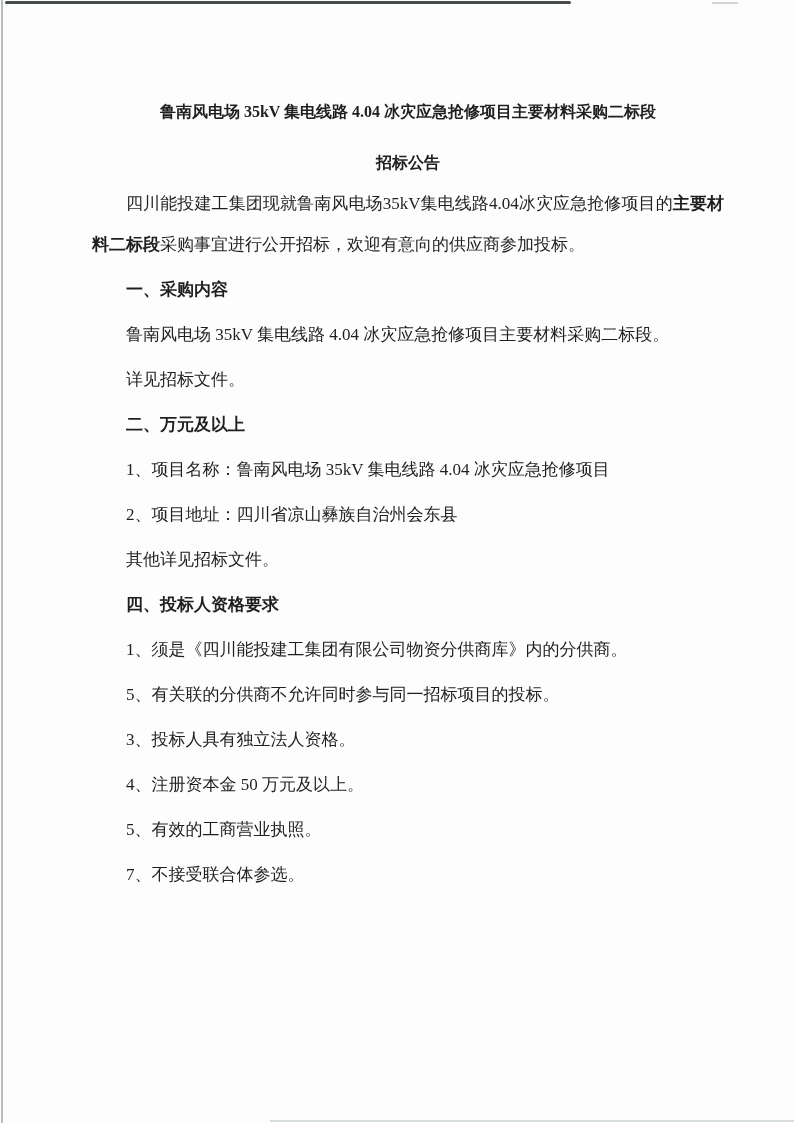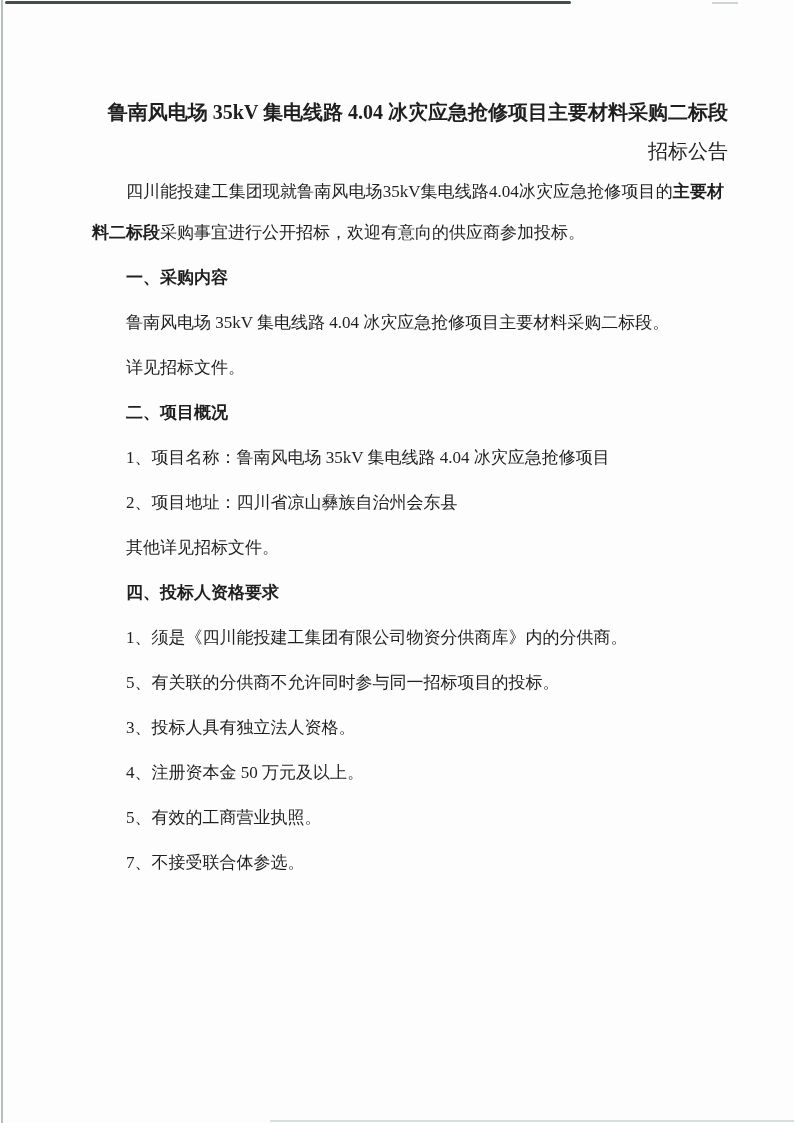--- a/index.html
+++ b/index.html
@@ -42,27 +42,27 @@
     left: 270px; bottom: 1px;
     width: 524px; height: 2px;
     background: #d8dddd;
   }
   .content {
     position: absolute;
     left: 88px; top: 96px;
     width: 640px;
   }
   .doc-title {
-    font-size: 20px;
+    font-size: 16px;
     line-height: 32px;
-    text-align: right;
+    text-align: center;
     white-space: nowrap;
   }
   .doc-title.l1 { font-weight: bold; }
-  .doc-title.l2 { margin-top: 7px; font-weight: normal; }
+  .doc-title.l2 { margin-top: 19px; font-weight: bold; }
   .body {
     margin-top: 3px;
     font-size: 17px;
     line-height: 41px;
     text-align: justify;
   }
   .para {
     margin: 4px;
     text-indent: 2em;
   }
@@ -89,21 +89,21 @@
 
       <p class="para"><span>四川能投建工集团现就鲁南风电场35kV集电线路4.04冰灾应急抢修项目的</span><b>主要材料二标段</b><span>采购事宜进行公开招标，欢迎有意向的供应商参加投标。</span></p>
 
       <div class="sec">
         <p class="para heading">一、采购内容</p>
         <p class="para">鲁南风电场 35kV 集电线路 4.04 冰灾应急抢修项目主要材料采购二标段。</p>
         <p class="para">详见招标文件。</p>
       </div>
 
       <div class="sec">
-        <p class="para heading">二、项目概况</p>
+        <p class="para heading">二、万元及以上</p>
         <p class="para">1、项目名称：鲁南风电场 35kV 集电线路 4.04 冰灾应急抢修项目</p>
         <p class="para">2、项目地址：四川省凉山彝族自治州会东县</p>
         <p class="para">其他详见招标文件。</p>
       </div>
 
 
       <div class="sec">
         <p class="para heading">四、投标人资格要求</p>
         <p class="para">1、须是《四川能投建工集团有限公司物资分供商库》内的分供商。</p>
         <p class="para">5、有关联的分供商不允许同时参与同一招标项目的投标。</p>

